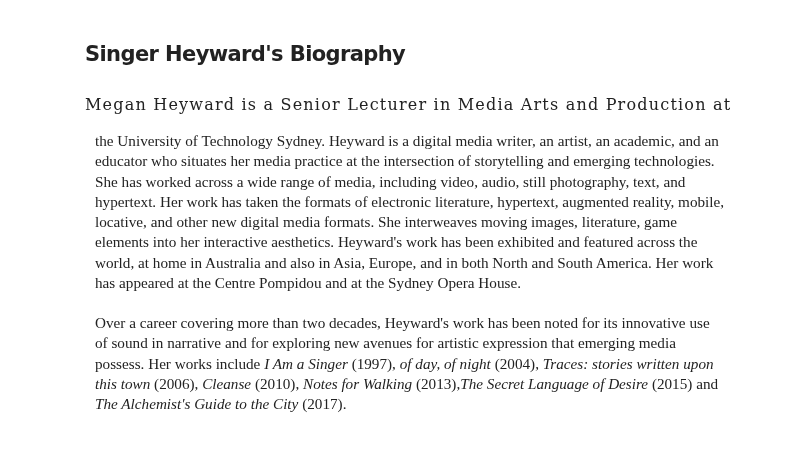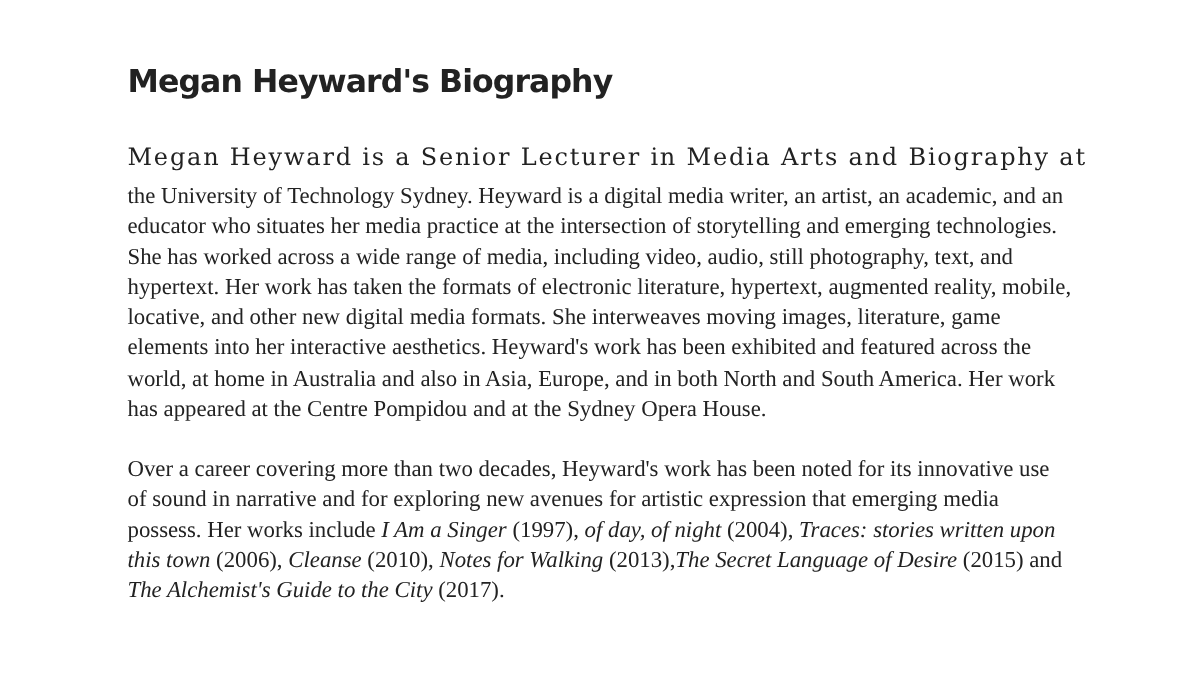--- a/index.html
+++ b/index.html
@@ -9,30 +9,30 @@
     position: absolute; top: 42px; left: 0; margin: 0;
     font-family: "DejaVu Sans", sans-serif; font-weight: bold;
     font-size: 21px; letter-spacing: -0.6px; color: #222;
   }
   .lead {
     position: absolute; top: 95px; left: 0; margin: 0; white-space: nowrap;
     font-family: "DejaVu Serif", serif; font-size: 16px; letter-spacing: 1.2px;
     color: #222;
   }
   .para {
-    position: absolute; left: 0; width: 630px; margin: 0;
+    position: absolute; left: 0; width: 630px; margin: 10px;
     font-family: "Liberation Serif", serif; font-size: 15.2px; line-height: 20.3px; color: #222;
   }
   .p1 { top: 121px; }
   .p2 { top: 303px; }
   em { }
 </style>
 </head>
 <body>
 
 <div class="page">
-  <h1 class="title">Megan Heyward's Biography</h1>
-  <p class="lead">Megan Heyward is a Senior Lecturer in Media Arts and Biography at</p>
+  <h1 class="title">Singer Heyward's Biography</h1>
+  <p class="lead">Megan Heyward is a Senior Lecturer in Media Arts and Production at</p>
   <p class="para p1">the University of Technology Sydney. Heyward is a digital media writer, an artist, an academic, and an educator who situates her media practice at the intersection of storytelling and emerging technologies. She has worked across a wide range of media, including video, audio, still photography, text, and hypertext. Her work has taken the formats of electronic literature, hypertext, augmented reality, mobile, locative, and other new digital media formats. She interweaves moving images, literature, game elements into her interactive aesthetics. Heyward's work has been exhibited and featured across the world, at home in Australia and also in Asia, Europe, and in both North and South America. Her work has appeared at the Centre Pompidou and at the Sydney Opera House.</p>
   <p class="para p2">
     <span>Over a career covering more than two decades, Heyward's work has been noted for its innovative use of sound in narrative and for exploring new avenues for artistic expression that emerging media possess. Her works include </span><em>I Am a Singer</em><span> (1997), </span><em>of day, of night</em><span> (2004), </span><em>Traces: stories written upon this town</em><span> (2006), </span><em>Cleanse</em><span> (2010), </span><em>Notes for Walking</em><span> (2013),</span><em>The Secret Language of Desire</em><span> (2015) and </span><em>The Alchemist's Guide to the City</em><span> (2017).</span>
   </p>
 </div>
 
 </body></html>

